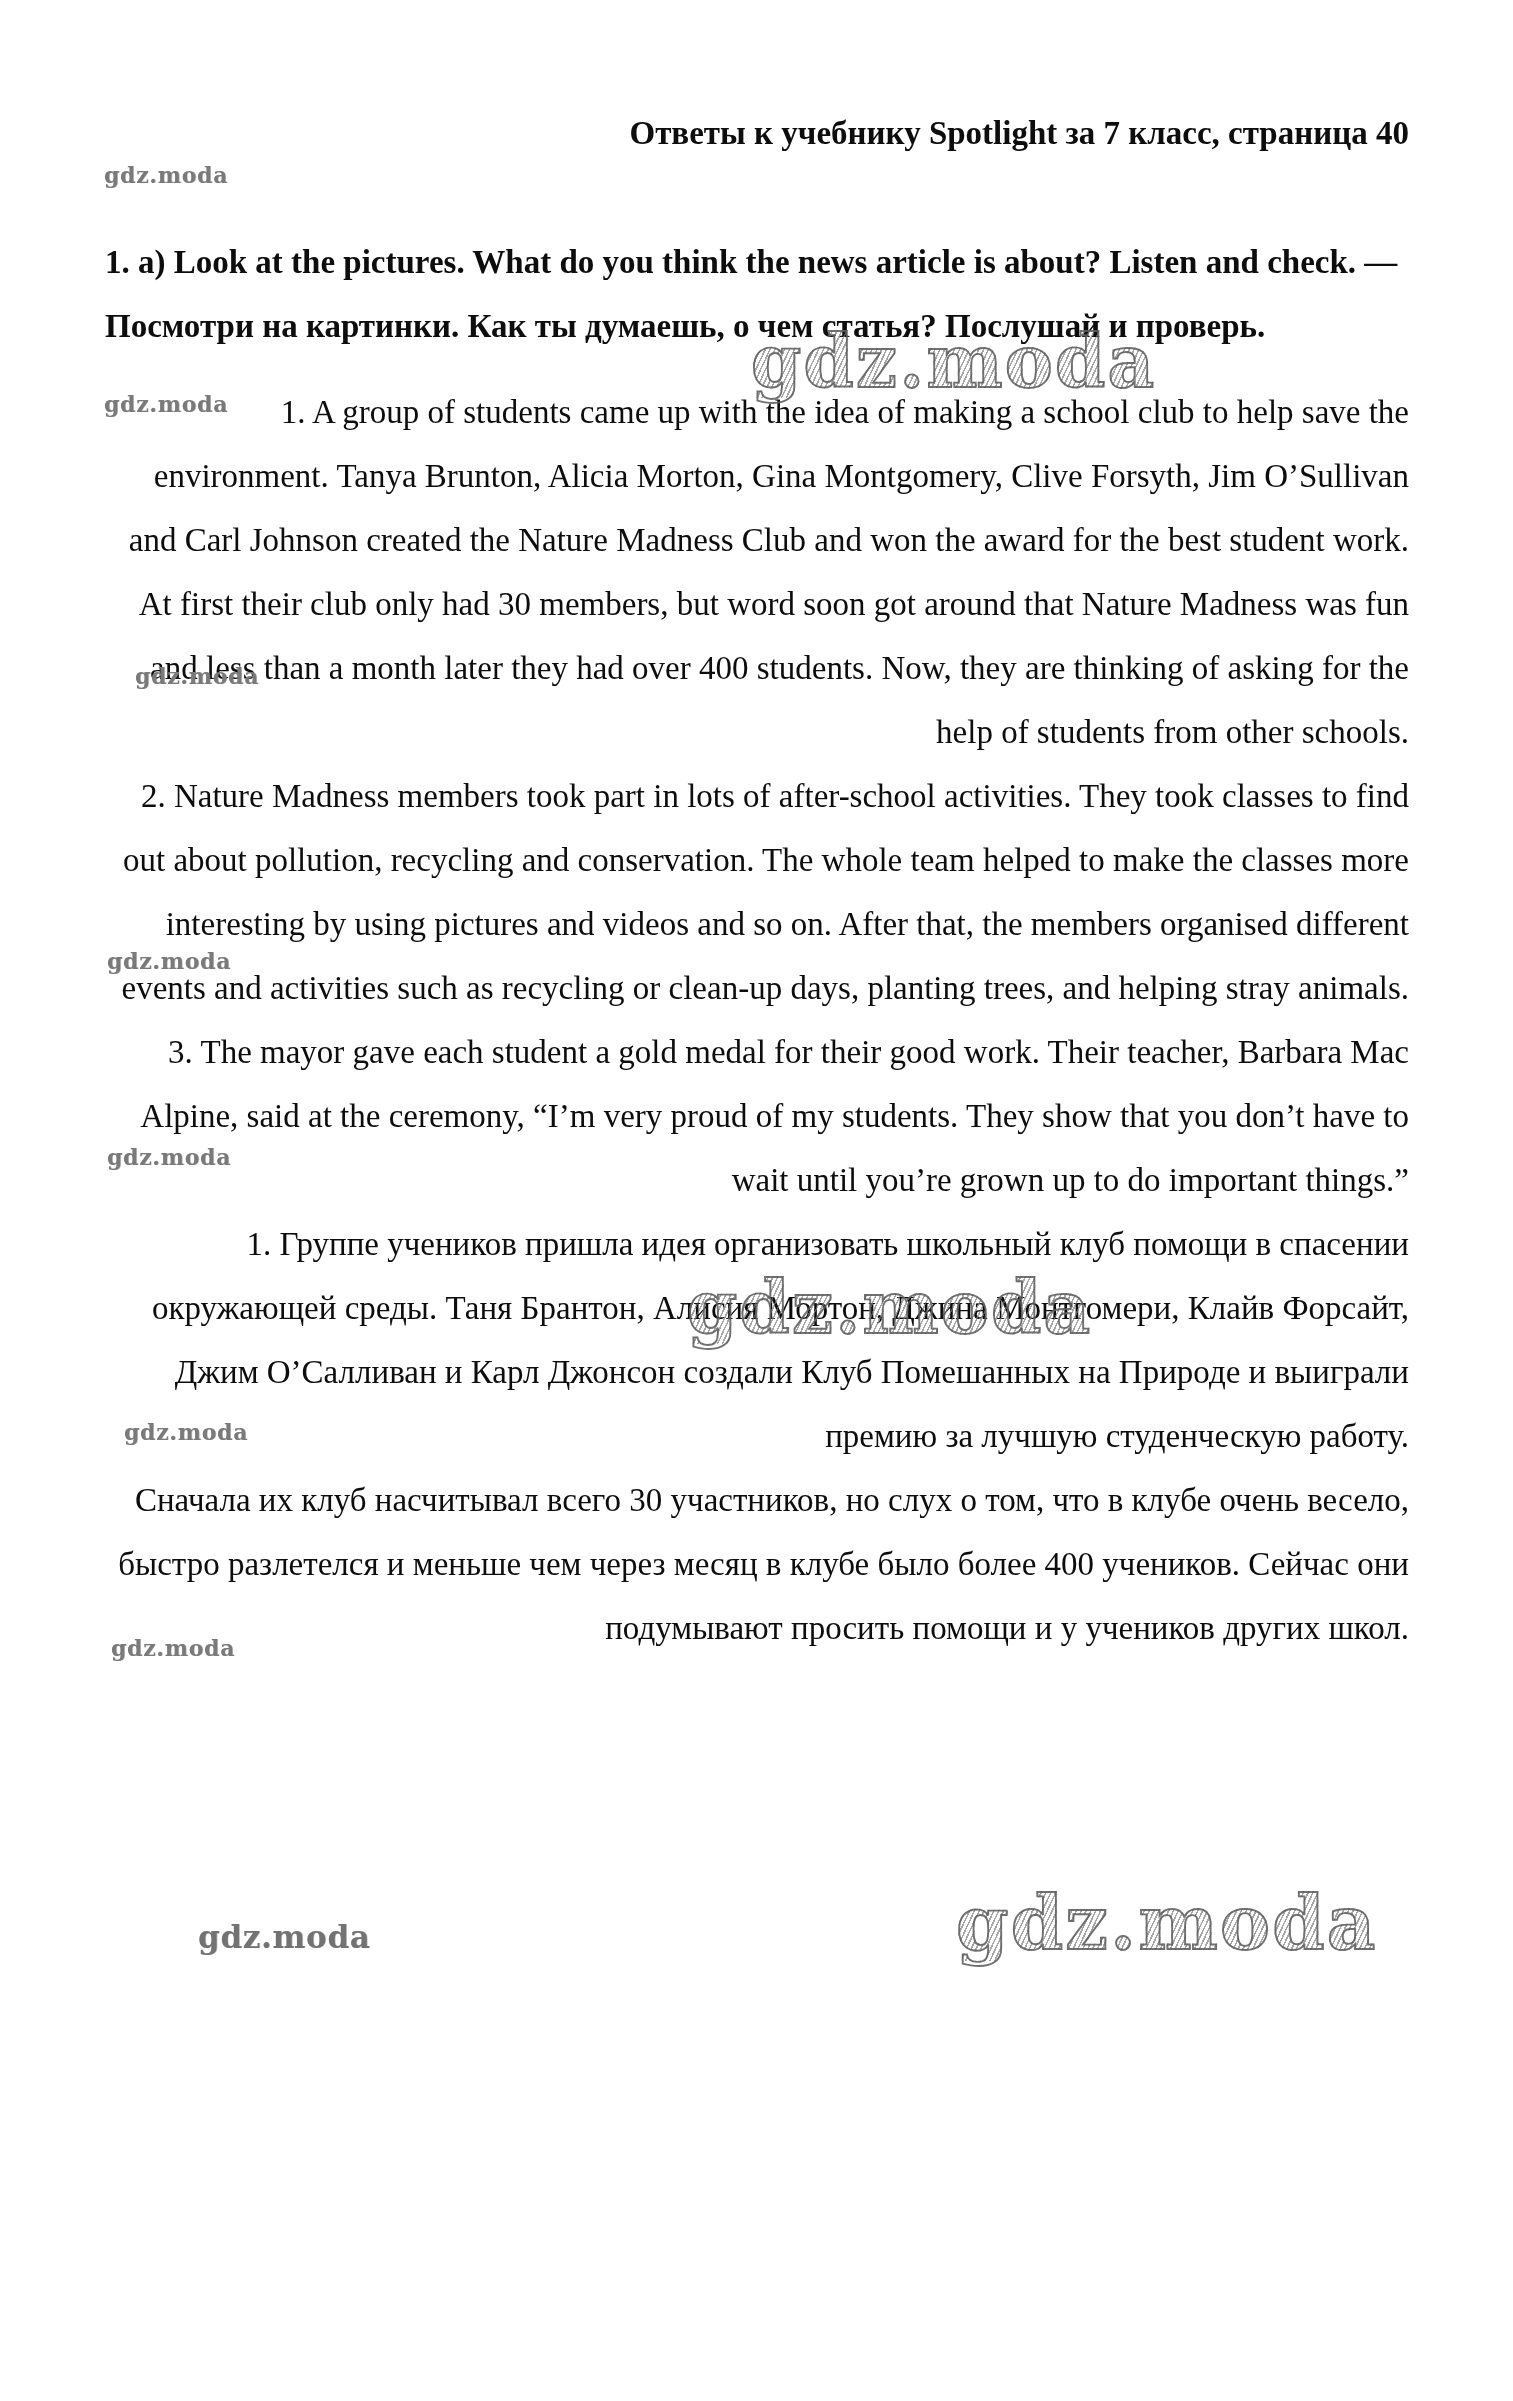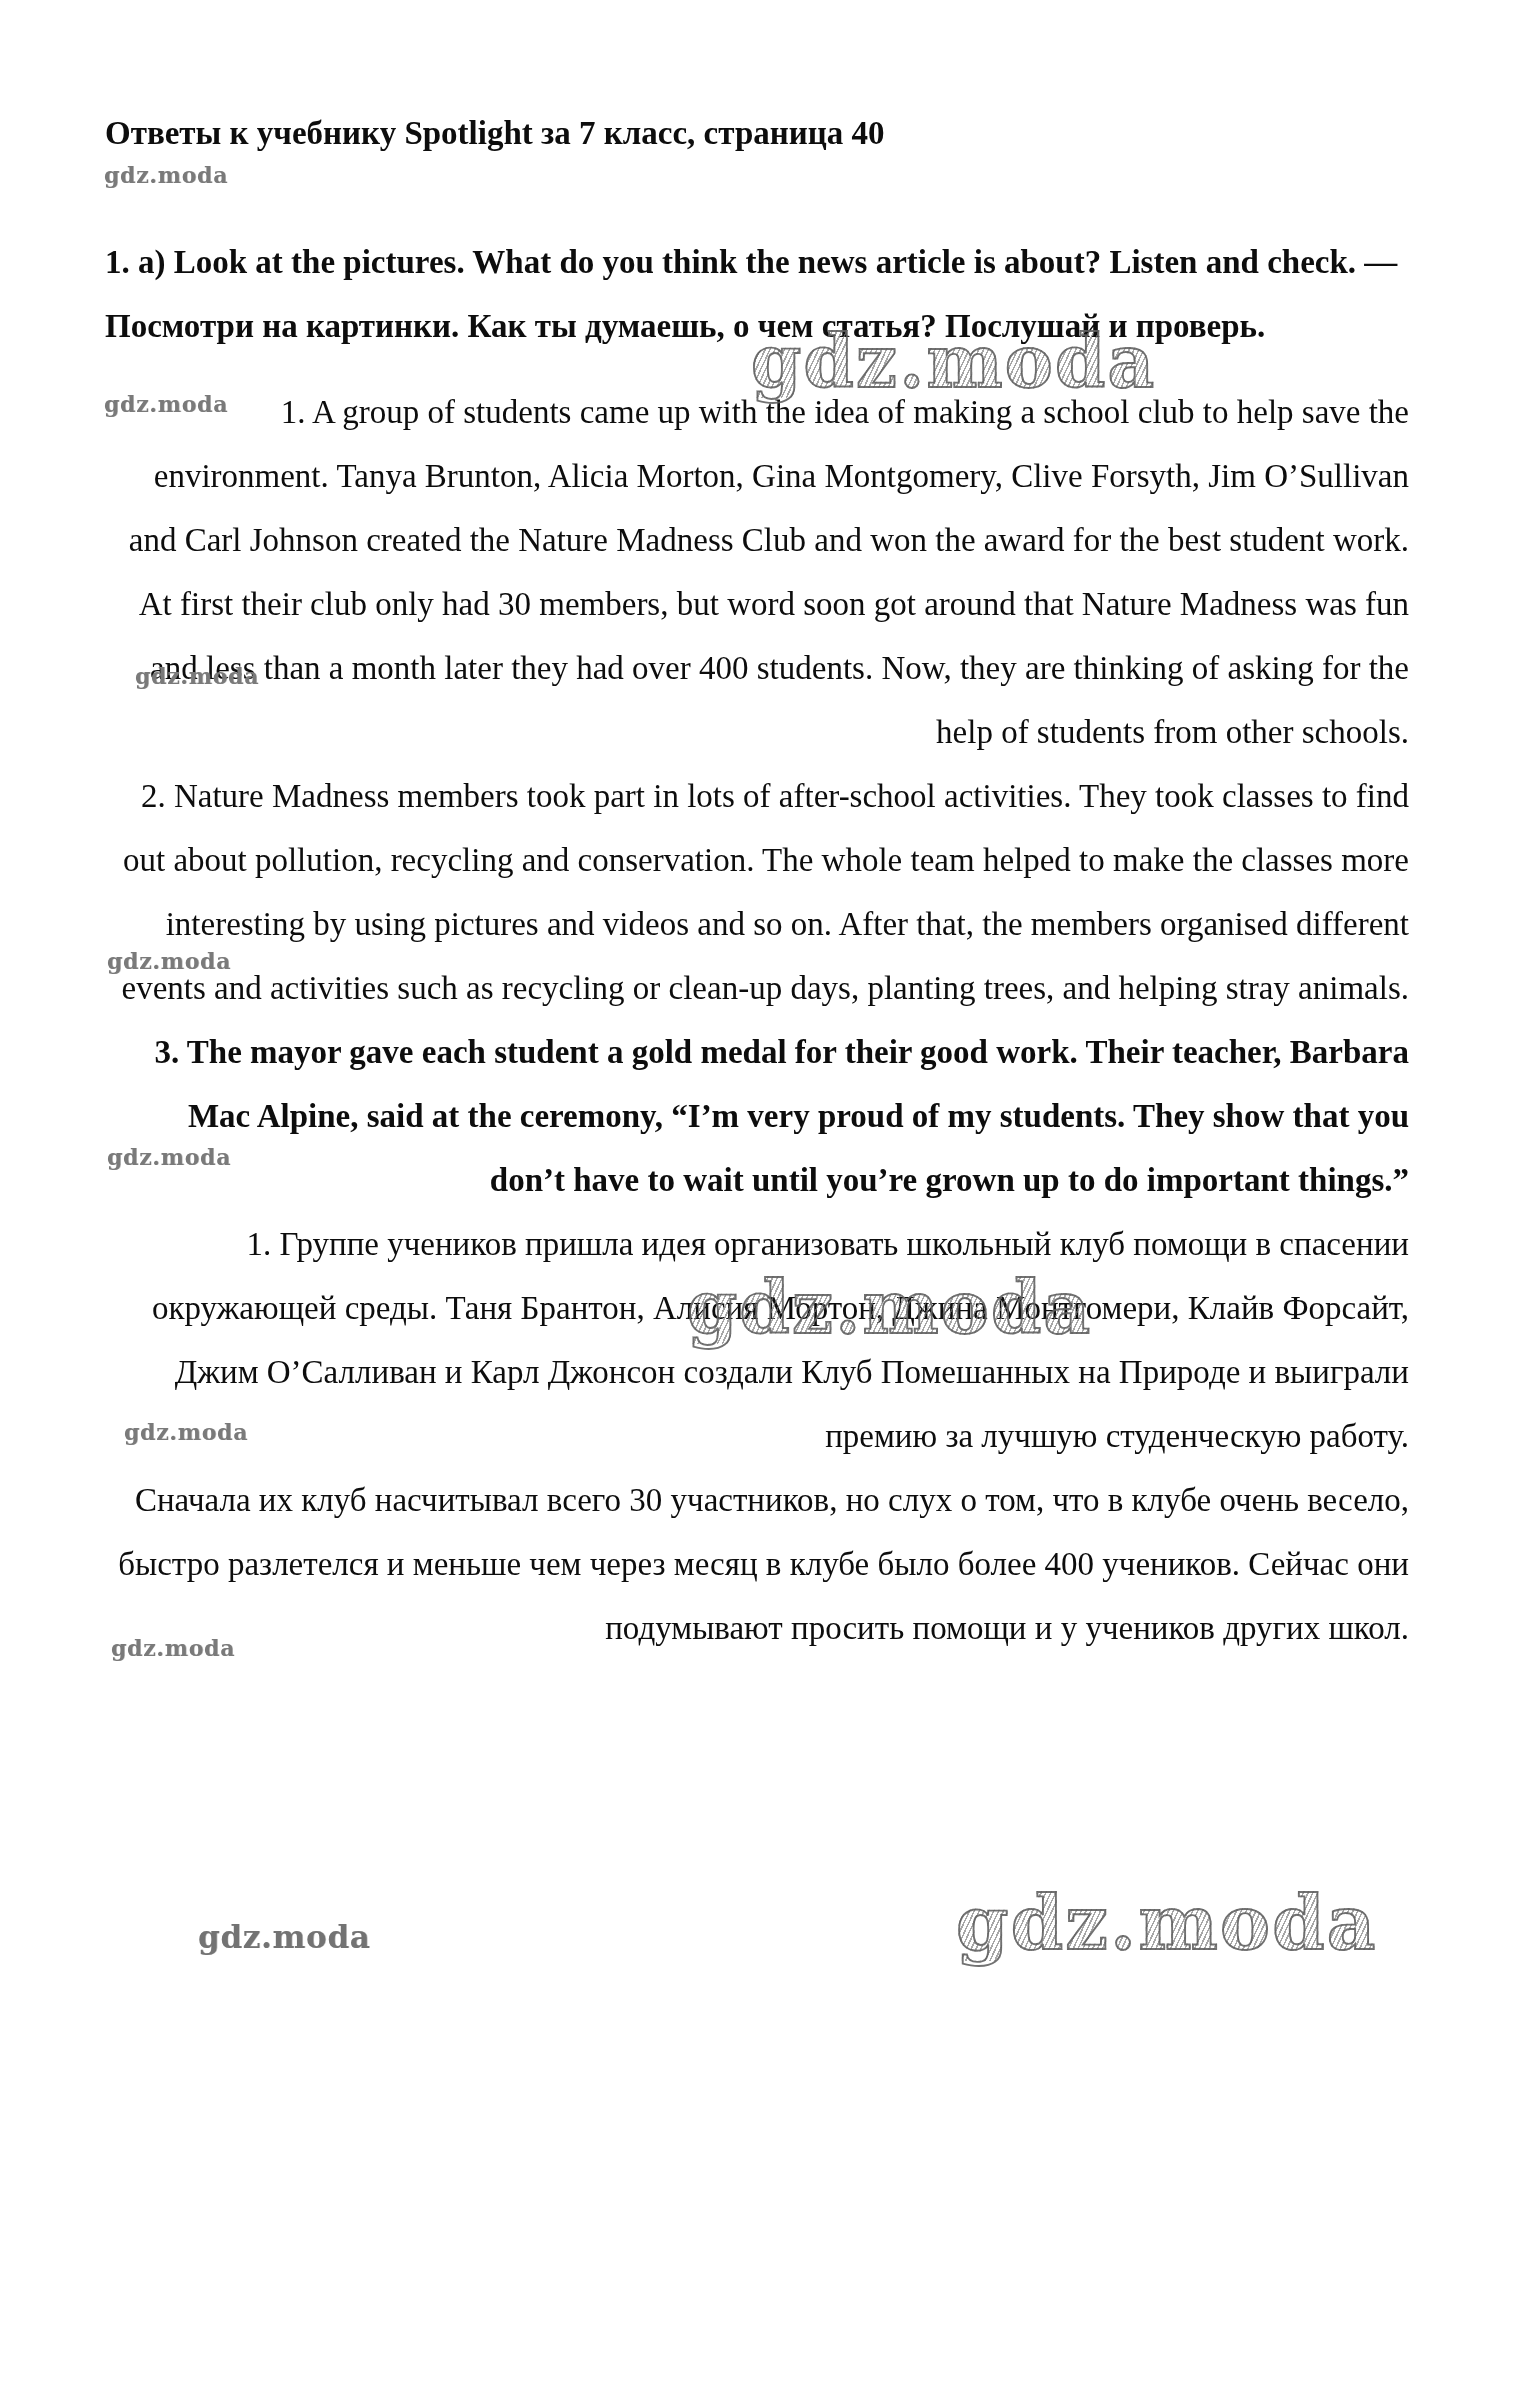--- a/index.html
+++ b/index.html
@@ -20,37 +20,38 @@
     position: absolute;
     left: 105px;
     top: 110px;
     width: 1304px;
   }
   .title {
     font-size: 33px;
     font-weight: bold;
     line-height: 46px;
     margin: 0 0 74px 0;
+    text-align: right;
   }
   .heading {
     font-size: 33px;
     font-weight: bold;
     line-height: 64px;
     margin: 0 0 22px 0;
   }
   p.par {
     font-size: 33px;
     line-height: 64px;
     margin: 0;
     text-align: right;
   }
   .par-1 { margin-bottom: 20px; }
   .par-2 { margin-bottom: 19px; }
   .par-3 { margin-bottom: 18px; }
-  .par-4 { margin-bottom: 30px; font-weight: bold; }
+  .par-4 { margin-bottom: 30px; }
   .par-5 { margin-bottom: 6px; }
   .par-6 { margin-bottom: 0; }
 
   
   .wm-small {
     position: absolute;
     font-family: "DejaVu Serif", serif;
     font-weight: 700;
     font-size: 22px;
     line-height: 1;

